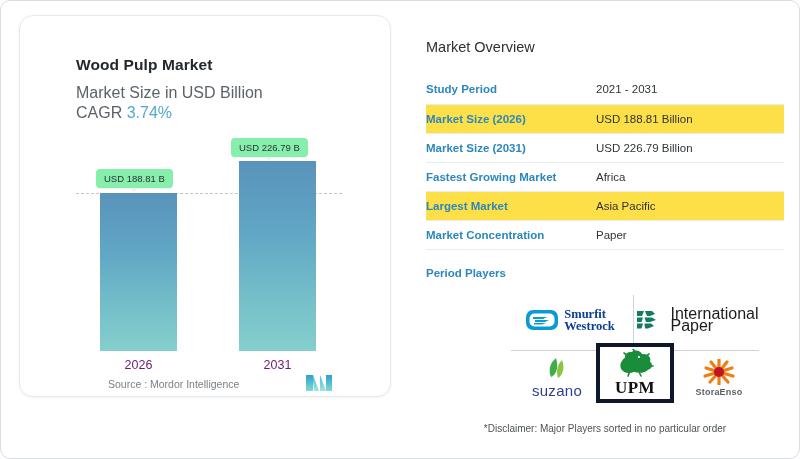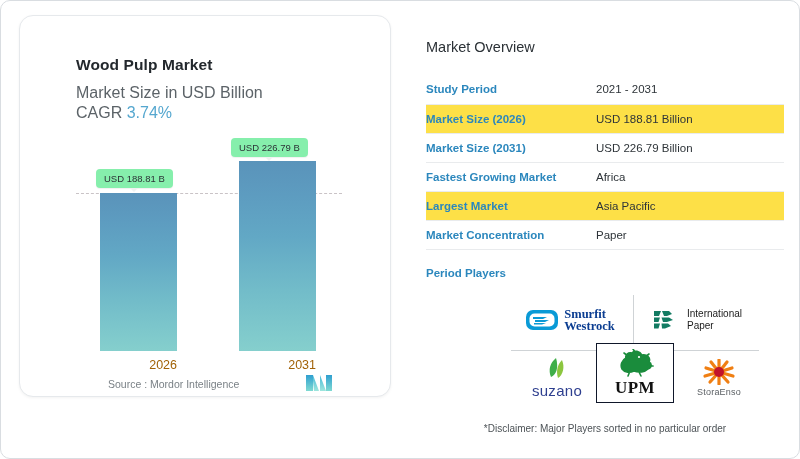--- a/index.html
+++ b/index.html
@@ -85,22 +85,22 @@
     border-right: 4px solid transparent;
     border-top: 4px solid #f0f1f2;
   }
   #label-2026 { left: 20px;  top: 33px; }
   #label-2031 { left: 155px; top: 2px; }
 
   .x-tick {
     position: absolute;
     top: 222px;
     font-size: 12.5px;
-    color: #a16207;
-    text-align: right;
+    color: #701a75;
+    text-align: center;
     width: 77px;
   }
   #tick-2026 { left: 24px; }
   #tick-2031 { left: 163px; }
 
   .source-row {
     position: absolute;
     left: 88px; top: 362px;
     width: 240px;
     display: flex; align-items: flex-end;
@@ -153,44 +153,44 @@
     position: absolute;
     display: flex; align-items: center; justify-content: center;
   }
   .lg-div-v { position: absolute; background: #cfd3d6; width: 1px; }
   .lg-div-h { position: absolute; background: #cfd3d6; height: 1px; }
 
   #cell-smurfit { left: 0px;   top: 0px;  width: 118px; height: 50px; }
   #cell-ip      { left: 126px; top: 0px;  width: 122px; height: 50px; }
   #cell-suzano  { left: 0px;   top: 58px; width: 92px;  height: 50px; }
   #cell-upm     { left: 85px;  top: 48px; width: 78px;  height: 60px;
-                  border: 1px solid #0f172a; background: #ffffff; z-index: 4; }
+                  border: 4px solid #0f172a; background: #ffffff; z-index: 4; }
   #cell-stora   { left: 168px; top: 58px; width: 80px;  height: 50px; }
 
   .txt-smurfit {
     font-family: "Liberation Serif", serif;
     font-weight: bold; font-size: 12.5px; color: #0b3d91;
     line-height: 12px; margin-left: 5px;
   }
   .txt-ip {
     font-family: "Liberation Sans", sans-serif;
-    font-size: 10px; color: #1c1c1c; line-height: 12.5px;
+    font-size: 16px; color: #1c1c1c; line-height: 12.5px;
     margin-left: 5px;
   }
   .txt-suzano {
     font-family: "Liberation Sans", sans-serif;
     font-size: 15px; color: #2e3f8f; letter-spacing: .3px;
   }
   .txt-upm {
     font-family: "Liberation Serif", serif;
     font-weight: bold; font-size: 17px; color: #111111; letter-spacing: .5px;
   }
   .txt-stora {
     font-family: "Liberation Sans", sans-serif;
-    font-weight: normal; font-size: 9px; color: #5a5f63; letter-spacing: .2px;
+    font-weight: bold; font-size: 9px; color: #5a5f63; letter-spacing: .2px;
   }
 
   .disclaimer {
     position: absolute;
     left: 424px; top: 422px;
     width: 360px; text-align: center;
     font-size: 10px; color: #4c5256;
   }
 </style>
 </head>

